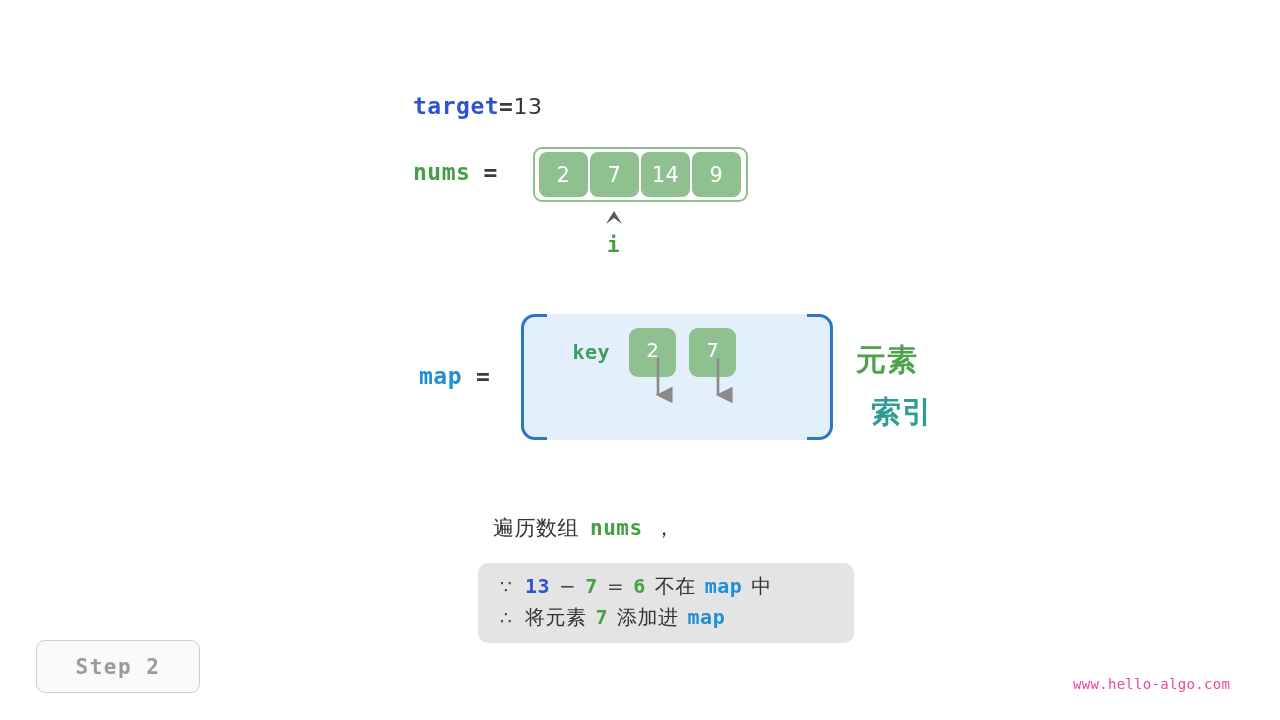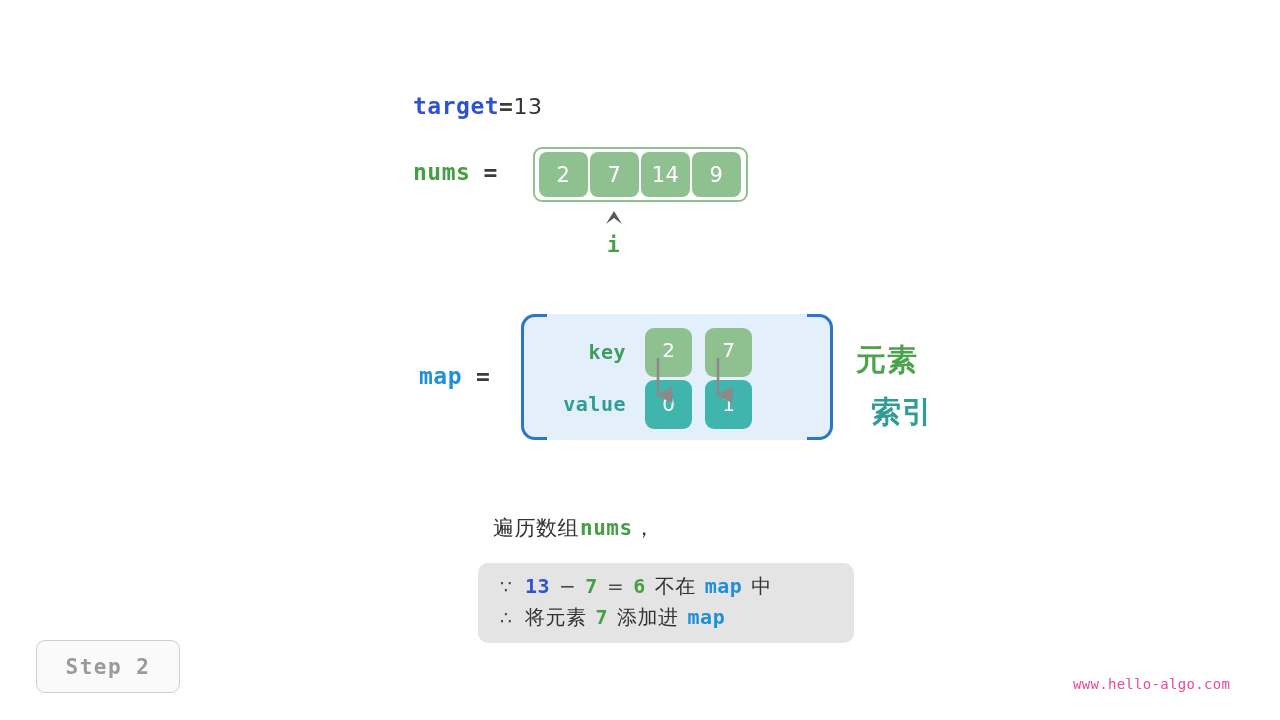--- a/index.html
+++ b/index.html
@@ -139,21 +139,21 @@
   .map-row {
     position: absolute;
     left: 0;
     height: 52px;
     display: flex;
     align-items: center;
   }
   .map-row.keys   { top: 12px; }
   .map-row.values { top: 64px; }
   .row-label {
-    width: 124px;
+    width: 108px;
     text-align: right;
     padding-right: 19px;
     box-sizing: border-box;
     font-size: 20px;
     font-weight: bold;
     letter-spacing: 0.5px;
   }
   .row-label.key-label   { color: #3C9D5C; }
   .row-label.value-label { color: #2F9D95; }
 
@@ -193,21 +193,21 @@
 
   
   #traverse-line {
     left: 493px;
     top: 514px;
     font-size: 21px;
     font-family: "DejaVu Sans", "Liberation Sans", sans-serif;
     color: #333333;
     display: flex;
     align-items: baseline;
-    gap: 1px;
+    gap: 11px;
     letter-spacing: 0.5px;
   }
   #traverse-line .code {
     font-family: "DejaVu Sans Mono", "Liberation Mono", monospace;
     font-weight: bold;
     color: #45A045;
     font-size: 21px;
   }
 
   #explain-box {
@@ -242,21 +242,21 @@
   }
   .c-blue-strong { color: #2D52D4; }
   .c-green       { color: #45A045; }
   .c-lightblue   { color: #1F8FD8; }
   .op            { color: #4a4a4a; font-family: "DejaVu Sans", "Liberation Sans", sans-serif; }
 
   
   #step-badge {
     left: 36px;
     top: 640px;
-    width: 144px;
+    width: 164px;
     height: 53px;
     box-sizing: border-box;
     border: 1px solid #CFCFCF;
     border-radius: 9px;
     background: #FAFAFA;
     display: flex;
     align-items: center;
     justify-content: center;
     color: #9A9A9A;
     font-size: 21px;
@@ -309,25 +309,20 @@
 
 <div class="abs" id="map-box">
   <div class="bracket left"></div>
   <div class="bracket right"></div>
 
   <div id="map-rows">
     <div class="map-row keys">
       <div class="row-label key-label">key</div>
       <div class="map-cell key">2</div>
       <div class="map-cell key">7</div>
-    </div>
-    <div class="map-row values">
-      <div class="row-label value-label">value</div>
-      <div class="map-cell value">0</div>
-      <div class="map-cell value">1</div>
     </div>
   </div>
 
   <svg id="map-arrows" viewBox="0 0 312 126" aria-hidden="true">
     <defs>
       <marker id="ah" markerWidth="7" markerHeight="7" refX="3.2" refY="5.6" orient="auto">
         <path d="M0,0 L6.4,0 L3.2,6.4 Z" fill="#8a8a8a"></path>
       </marker>
     </defs>
     <line x1="137" y1="44" x2="137" y2="81" stroke="#8a8a8a" stroke-width="2.6" marker-end="url(#ah)"></line>

